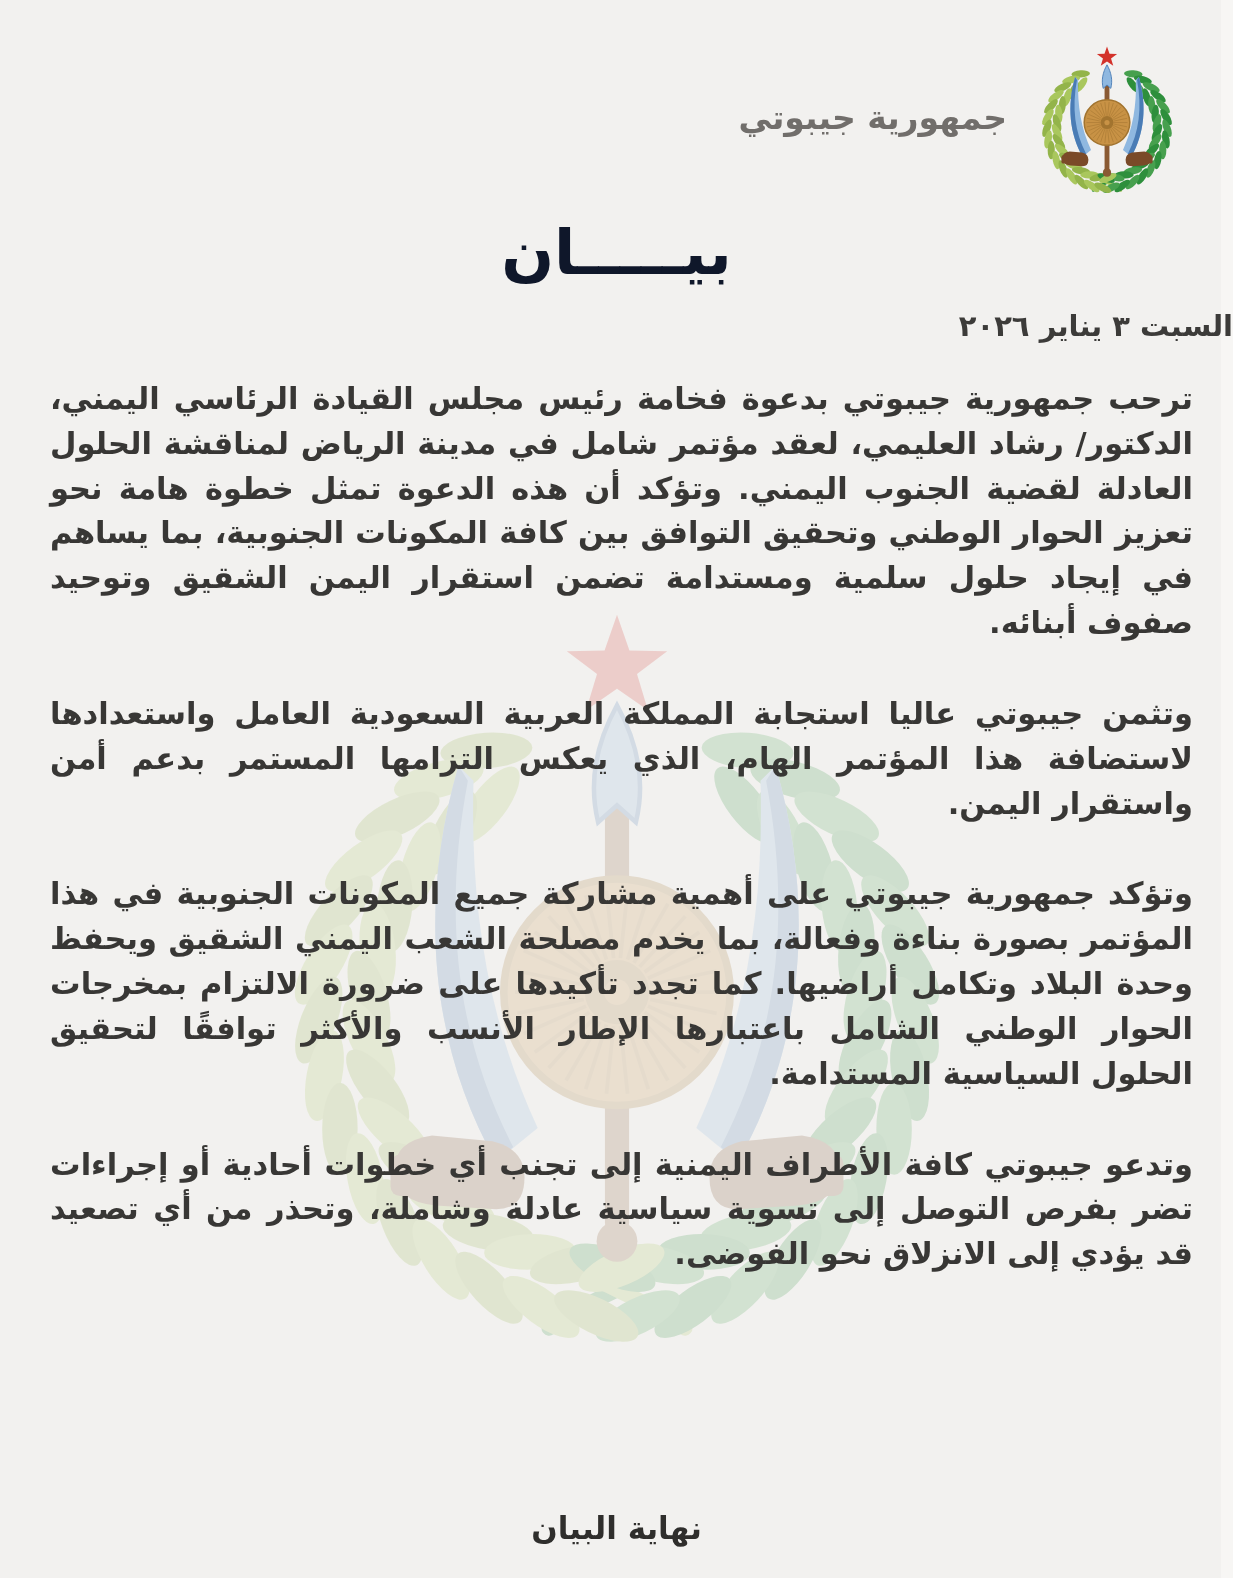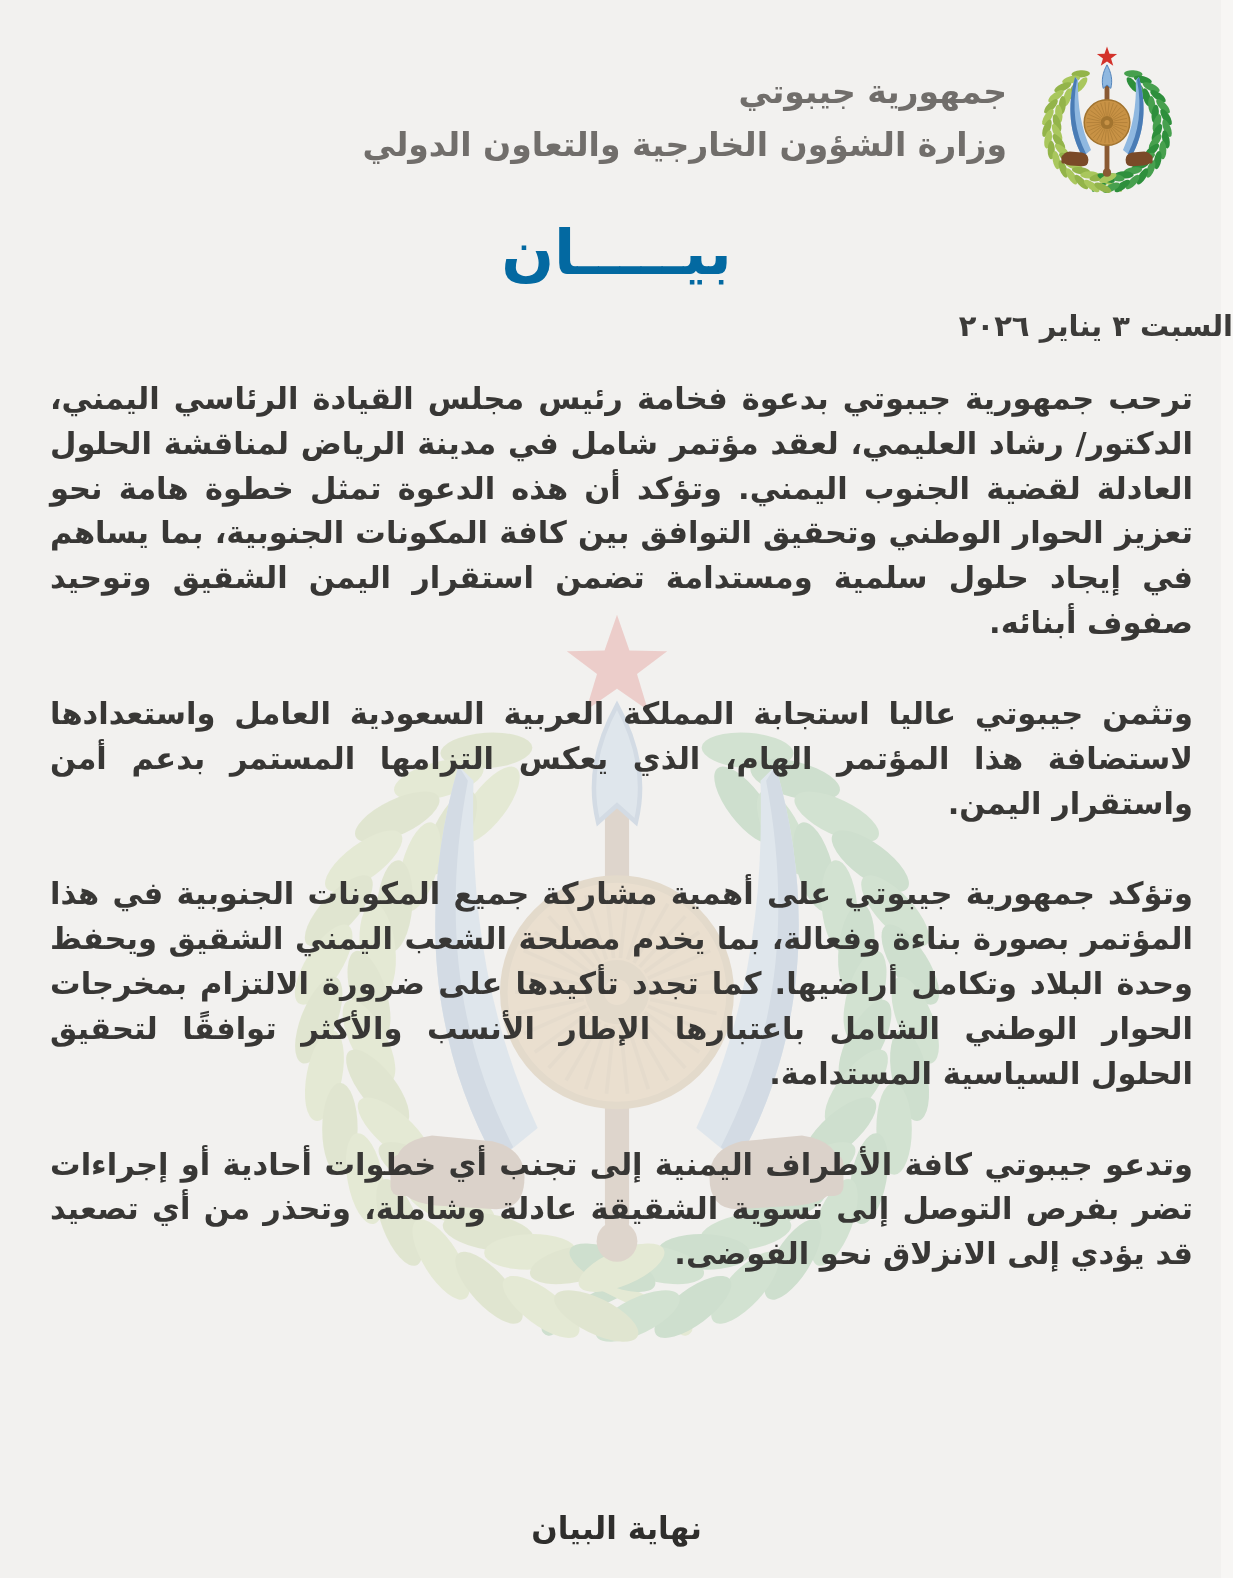--- a/index.html
+++ b/index.html
@@ -31,21 +31,21 @@
     color:#716e6b;
     font-weight:bold;
     font-size:33px;
     line-height:1.62;
     white-space:nowrap;
   }
   
   .title{
     position:relative;z-index:2;
     text-align:center;
-    font-size:62px;font-weight:bold;color:#0369a1;
+    font-size:62px;font-weight:bold;color:#0f172a;
     margin:22px 0 0 0;
     letter-spacing:1px;
   }
   .date{
     position:relative;z-index:2;
     text-align:right;
     font-size:29px;font-weight:bold;color:#3c3b39;
     margin-top:20px;
   }
   
@@ -202,21 +202,20 @@
     <rect x="40" y="149" width="9" height="11" rx="2.5" fill="#7a4a28"></rect>
           </g>
           <g transform="translate(200,0) scale(-1,1)">
             <path d="M51,144 q-10,1.5 -10,9 q0,8.5 11,9.5 l16,1 q7.5,0 7.5,-8.5 q0,-7.5 -8.5,-9.5 z" fill="#7a4a28"></path>
     <rect x="40" y="149" width="9" height="11" rx="2.5" fill="#7a4a28"></rect>
           </g>
         </svg>
       </div>
     <div class="header-text">
       <div>جمهورية جيبوتي</div>
-      <div>وزارة الشؤون الخارجية والتعاون الدولي</div>
     </div>
   </div>
 
   <div class="title">بيـــــان</div>
   <div class="date">السبت ٣ يناير ٢٠٢٦</div>
 
   <div class="watermark" id="emblem-watermark" style="opacity: 0.18;">
       <svg viewBox="0 0 200 200" xmlns="http://www.w3.org/2000/svg">
         <path d="M82,195 C92,187 110,182 118,174" stroke="#2e8f3c" stroke-width="4" fill="none" stroke-linecap="round"></path>
     <path d="M118,195 C108,187 90,182 82,174" stroke="#a9c75d" stroke-width="4" fill="none" stroke-linecap="round"></path>
@@ -333,18 +332,18 @@
           <path d="M51,144 q-10,1.5 -10,9 q0,8.5 11,9.5 l16,1 q7.5,0 7.5,-8.5 q0,-7.5 -8.5,-9.5 z" fill="#7a4a28"></path>
     <rect x="40" y="149" width="9" height="11" rx="2.5" fill="#7a4a28"></rect>
         </g>
       </svg>
     </div>
 
   <div class="body-area">
     <p>ترحب جمهورية جيبوتي بدعوة فخامة رئيس مجلس القيادة الرئاسي اليمني، الدكتور/ رشاد العليمي، لعقد مؤتمر شامل في مدينة الرياض لمناقشة الحلول العادلة لقضية الجنوب اليمني. وتؤكد أن هذه الدعوة تمثل خطوة هامة نحو تعزيز الحوار الوطني وتحقيق التوافق بين كافة المكونات الجنوبية، بما يساهم في إيجاد حلول سلمية ومستدامة تضمن استقرار اليمن الشقيق وتوحيد صفوف أبنائه.</p>
     <p>وتثمن جيبوتي عاليا استجابة المملكة العربية السعودية العامل واستعدادها لاستضافة هذا المؤتمر الهام، الذي يعكس التزامها المستمر بدعم أمن واستقرار اليمن.</p>
     <p>وتؤكد جمهورية جيبوتي على أهمية مشاركة جميع المكونات الجنوبية في هذا المؤتمر بصورة بناءة وفعالة، بما يخدم مصلحة الشعب اليمني الشقيق ويحفظ وحدة البلاد وتكامل أراضيها. كما تجدد تأكيدها على ضرورة الالتزام بمخرجات الحوار الوطني الشامل باعتبارها الإطار الأنسب والأكثر توافقًا لتحقيق الحلول السياسية المستدامة.</p>
-    <p>وتدعو جيبوتي كافة الأطراف اليمنية إلى تجنب أي خطوات أحادية أو إجراءات تضر بفرص التوصل إلى تسوية الشقيقة عادلة وشاملة، وتحذر من أي تصعيد قد يؤدي إلى الانزلاق نحو الفوضى.</p>
+    <p>وتدعو جيبوتي كافة الأطراف اليمنية إلى تجنب أي خطوات أحادية أو إجراءات تضر بفرص التوصل إلى تسوية سياسية عادلة وشاملة، وتحذر من أي تصعيد قد يؤدي إلى الانزلاق نحو الفوضى.</p>
   </div>
 
   <div class="footer">نهاية البيان</div>
 
 </div>
 
 </body></html>

